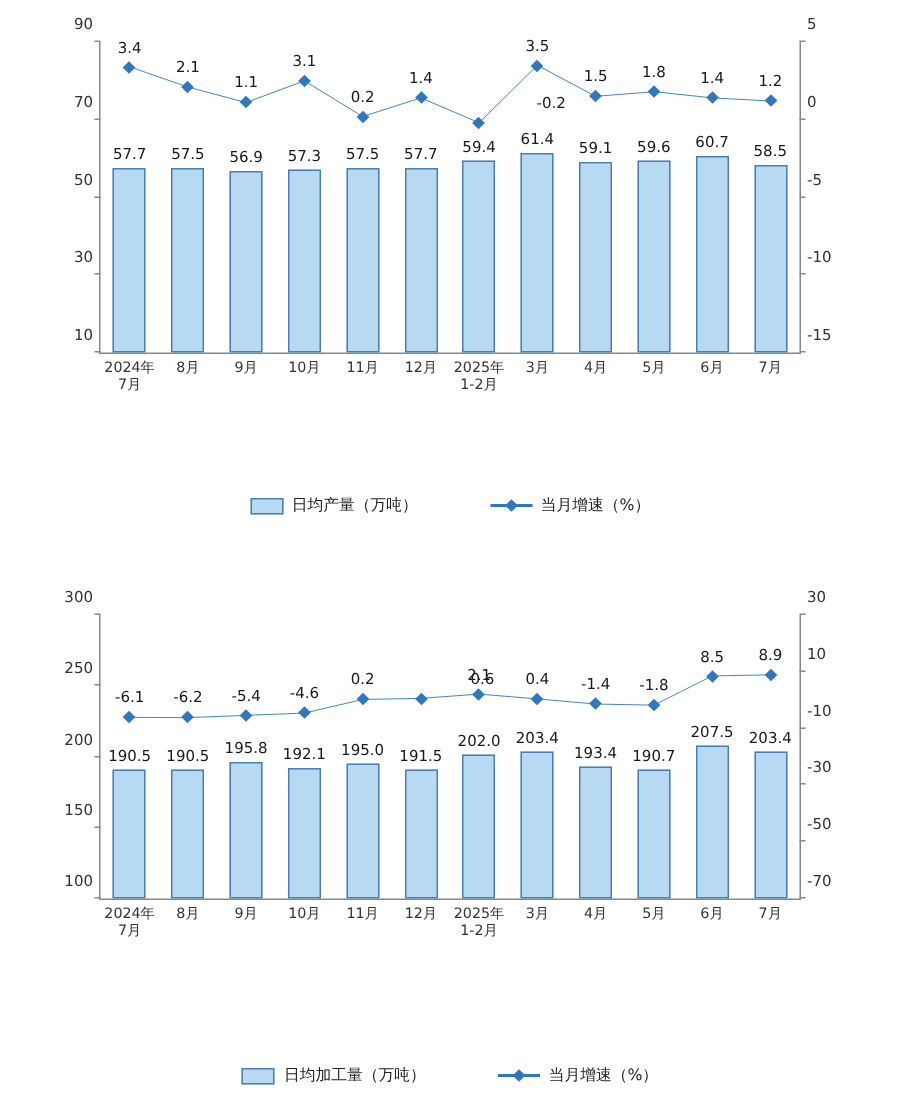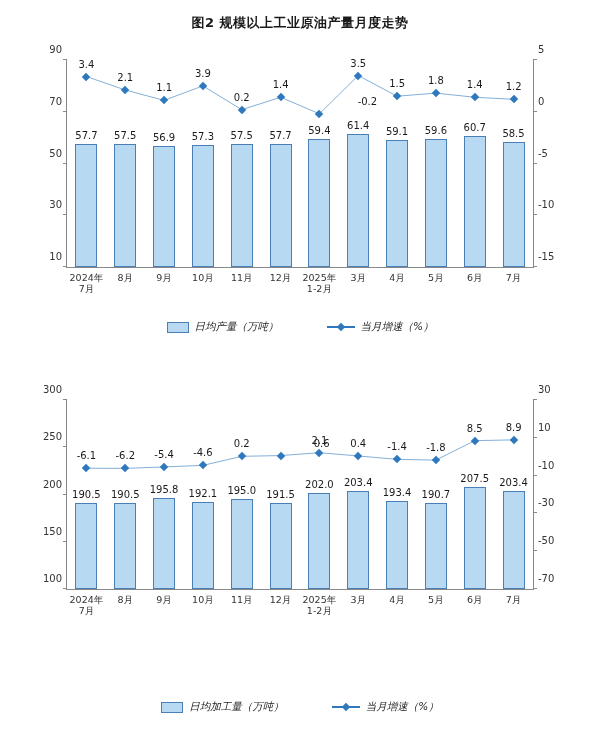--- a/index.html
+++ b/index.html
@@ -129,21 +129,20 @@
   }
   .legend {
     position: absolute;
     left: 0;
     right: 0;
     display: flex;
     justify-content: center;
     gap: 48px;
     font-size: 10.5px;
     color: #222;
-    font-style: italic;
   }
   #chart1-legend { top: 320px; }
   #chart2-legend { top: 318px; }
   .legend-item {
     display: flex;
     align-items: center;
     gap: 6px;
   }
   .legend-swatch-bar {
     width: 22px;
@@ -170,21 +169,20 @@
     left: 11px; top: 2px;
     width: 6px; height: 6px;
     background: #2f78bd;
     transform: rotate(45deg);
   }
 </style>
 </head>
 <body>
 
 <div class="chart-block" id="chart1-block">
-  <div class="chart-title" id="chart1-title">图2  规模以上工业原油产量月度走势</div>
   <div class="plot-wrap" id="chart1-plot">
     <div class="axis-area" id="chart1-axis">
         <div class="tick-label tick-left" style="bottom: 0%;">10</div>
         <div class="tick-mark-l" style="bottom: 0%;"></div>
         <div class="tick-label tick-left" style="bottom: 25%;">30</div>
         <div class="tick-mark-l" style="bottom: 25%;"></div>
         <div class="tick-label tick-left" style="bottom: 50%;">50</div>
         <div class="tick-mark-l" style="bottom: 50%;"></div>
         <div class="tick-label tick-left" style="bottom: 75%;">70</div>
         <div class="tick-mark-l" style="bottom: 75%;"></div>
@@ -265,21 +263,21 @@
         <svg class="line-svg" viewBox="0 0 100 100" preserveAspectRatio="none">
           <polyline points="4.166666666666666,8.000000000000007 12.5,14.499999999999991 20.833333333333336,19.499999999999996 29.166666666666668,12.5 37.5,24 45.83333333333333,18.000000000000004 54.166666666666664,26 62.5,7.499999999999996 70.83333333333334,17.500000000000004 79.16666666666666,15.999999999999993 87.5,18.000000000000004 95.83333333333334,19.000000000000007" fill="none" stroke="#2f78bd" stroke-width="0.6" vector-effect="non-scaling-stroke"></polyline>
         </svg>
         <div style="position: absolute; left: 4.16667%; top: 8%; width: 6px; height: 6px; margin-left: -3px; margin-top: -3px; background: rgb(47, 120, 189); transform: rotate(45deg);"></div>
         <div class="line-value" style="left: 4.16667%; top: calc(8% - 7px);">3.4</div>
         <div style="position: absolute; left: 12.5%; top: 14.5%; width: 6px; height: 6px; margin-left: -3px; margin-top: -3px; background: rgb(47, 120, 189); transform: rotate(45deg);"></div>
         <div class="line-value" style="left: 12.5%; top: calc(14.5% - 7px);">2.1</div>
         <div style="position: absolute; left: 20.8333%; top: 19.5%; width: 6px; height: 6px; margin-left: -3px; margin-top: -3px; background: rgb(47, 120, 189); transform: rotate(45deg);"></div>
         <div class="line-value" style="left: 20.8333%; top: calc(19.5% - 7px);">1.1</div>
         <div style="position: absolute; left: 29.1667%; top: 12.5%; width: 6px; height: 6px; margin-left: -3px; margin-top: -3px; background: rgb(47, 120, 189); transform: rotate(45deg);"></div>
-        <div class="line-value" style="left: 29.1667%; top: calc(12.5% - 7px);">3.9</div>
+        <div class="line-value" style="left: 29.1667%; top: calc(12.5% - 7px);">3.1</div>
         <div style="position: absolute; left: 37.5%; top: 24%; width: 6px; height: 6px; margin-left: -3px; margin-top: -3px; background: rgb(47, 120, 189); transform: rotate(45deg);"></div>
         <div class="line-value" style="left: 37.5%; top: calc(24% - 7px);">0.2</div>
         <div style="position: absolute; left: 45.8333%; top: 18%; width: 6px; height: 6px; margin-left: -3px; margin-top: -3px; background: rgb(47, 120, 189); transform: rotate(45deg);"></div>
         <div class="line-value" style="left: 45.8333%; top: calc(18% - 7px);">1.4</div>
         <div style="position: absolute; left: 54.1667%; top: 26%; width: 6px; height: 6px; margin-left: -3px; margin-top: -3px; background: rgb(47, 120, 189); transform: rotate(45deg);"></div>
         <div class="line-value" style="left: 54.1667%; top: calc(26% - 7px); margin-left: 48px;">-0.2</div>
         <div style="position: absolute; left: 62.5%; top: 7.5%; width: 6px; height: 6px; margin-left: -3px; margin-top: -3px; background: rgb(47, 120, 189); transform: rotate(45deg);"></div>
         <div class="line-value" style="left: 62.5%; top: calc(7.5% - 7px);">3.5</div>
         <div style="position: absolute; left: 70.8333%; top: 17.5%; width: 6px; height: 6px; margin-left: -3px; margin-top: -3px; background: rgb(47, 120, 189); transform: rotate(45deg);"></div>
         <div class="line-value" style="left: 70.8333%; top: calc(17.5% - 7px);">1.5</div>

